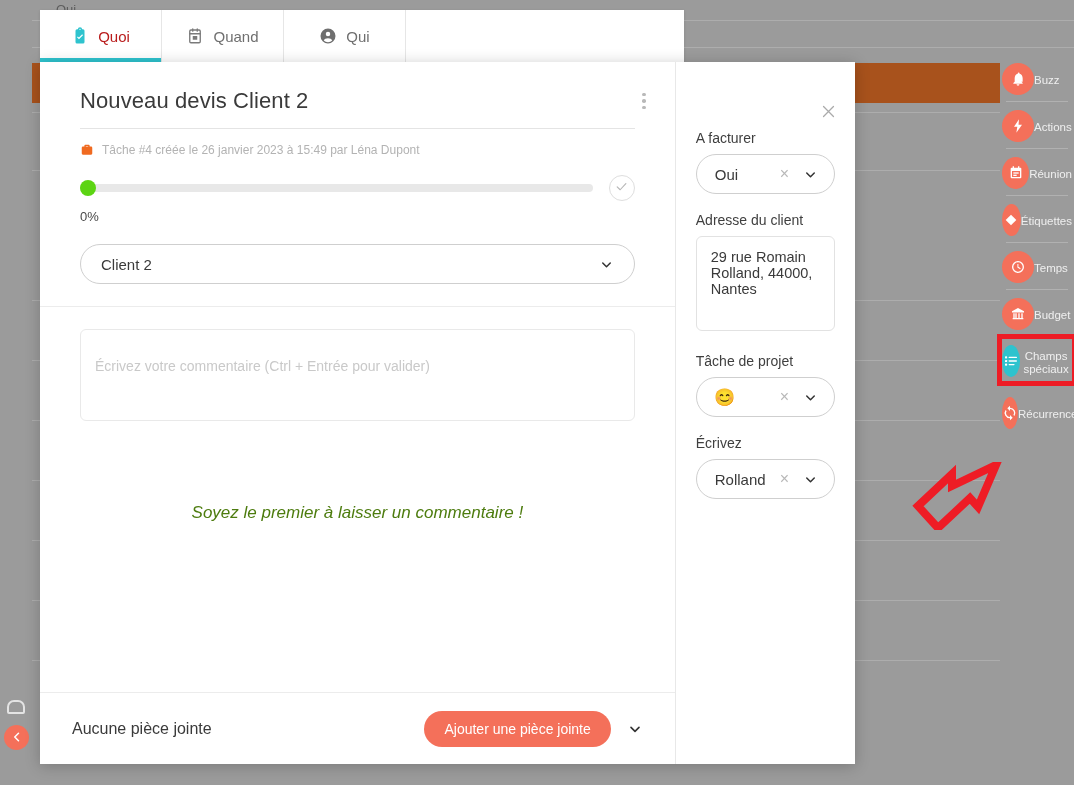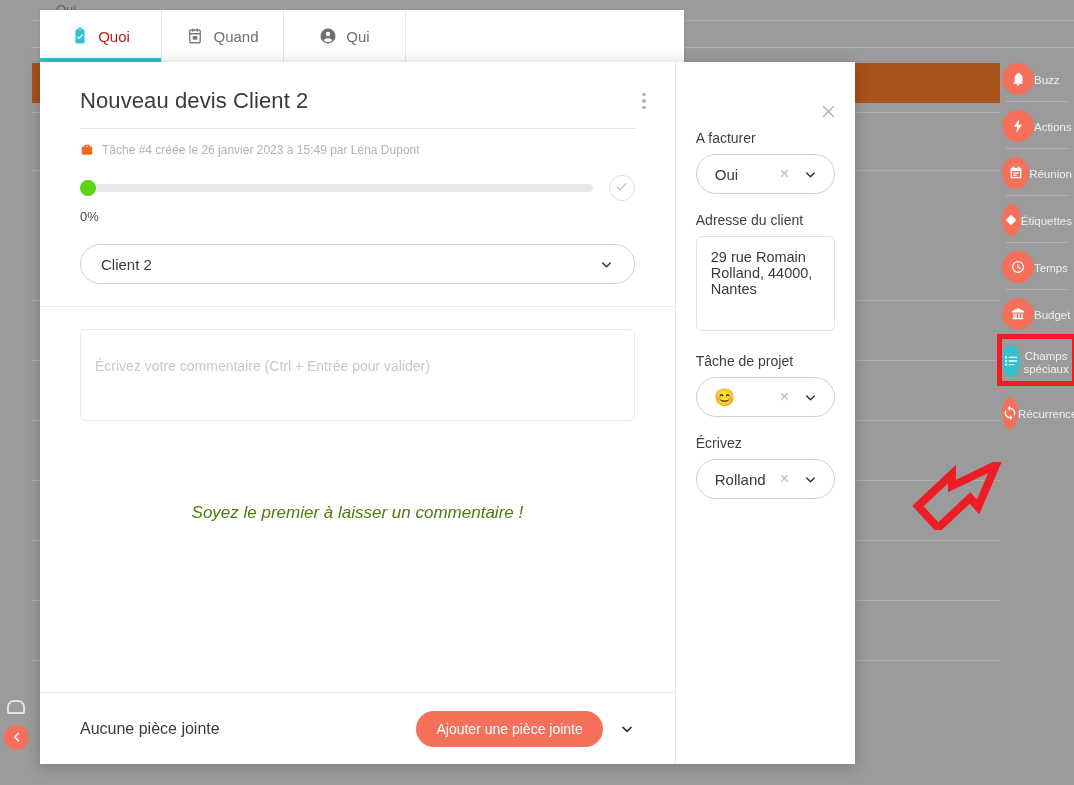--- a/index.html
+++ b/index.html
@@ -190,21 +190,21 @@
   }
   .comment-box::placeholder { color: #c9c9c9; }
   .empty-comments {
     margin-top: 82px; text-align: center;
     font-style: italic; font-size: 17px; color: #4d7c0f;
   }
 
   .attach-bar {
     border-top: 1px solid #ececec;
     height: 72px; display: flex; align-items: center;
-    padding: 0 40px; gap: 16px;
+    padding: 0 32px; gap: 16px;
   }
   .attach-text { font-size: 16px; color: #3a3a3a; flex: 1; }
   .attach-btn {
     background: #f4705a; color: #fff; border: none;
     border-radius: 20px; height: 36px; padding: 0 20px;
     font-size: 14px; cursor: pointer; font-family: inherit;
   }
   .attach-chev { width: 16px; height: 16px; cursor: pointer; }
   .attach-chev svg { width: 16px; height: 16px; stroke: #333; fill: none; stroke-width: 2.4; }
 

